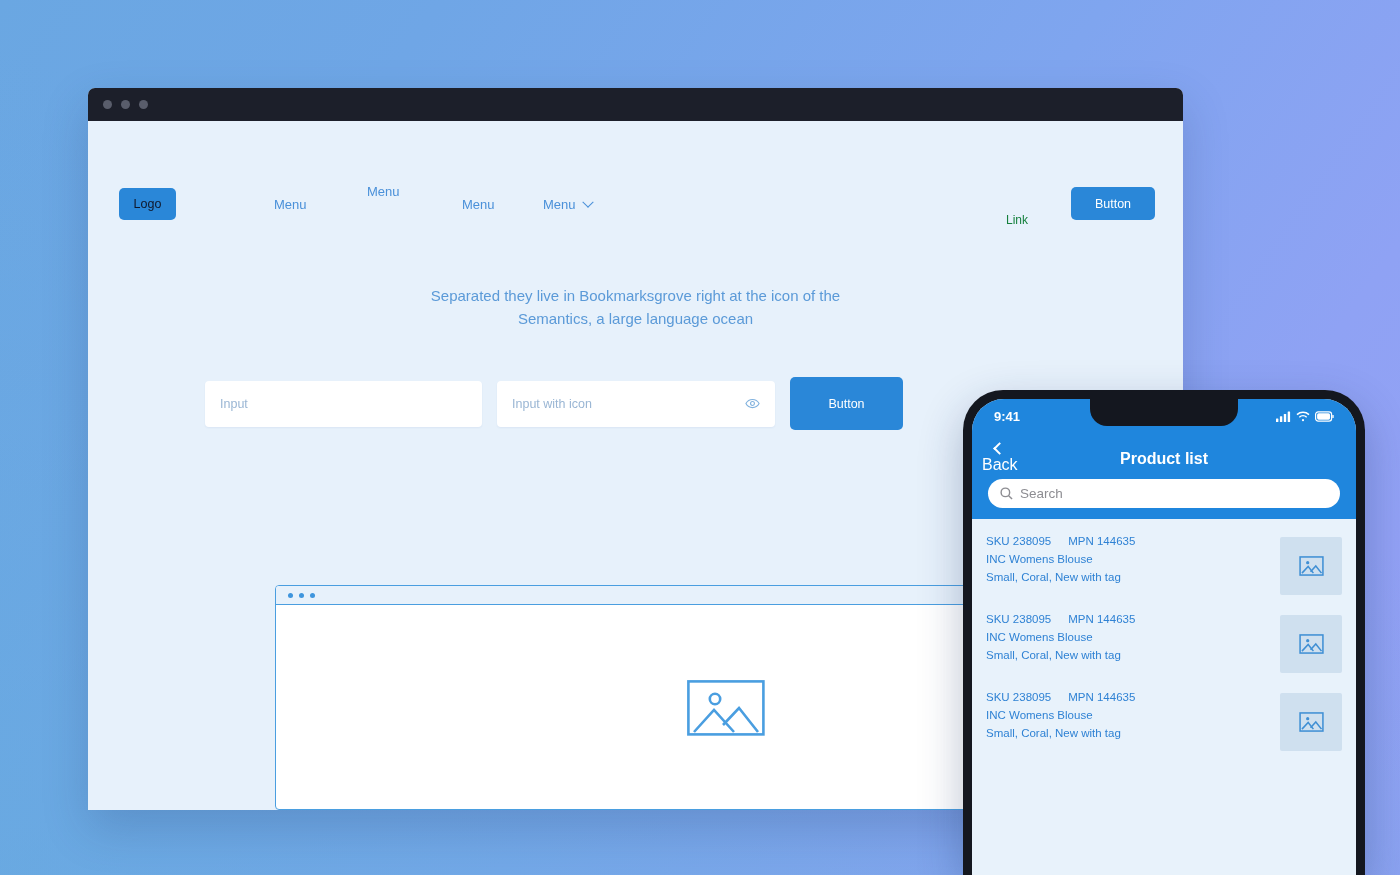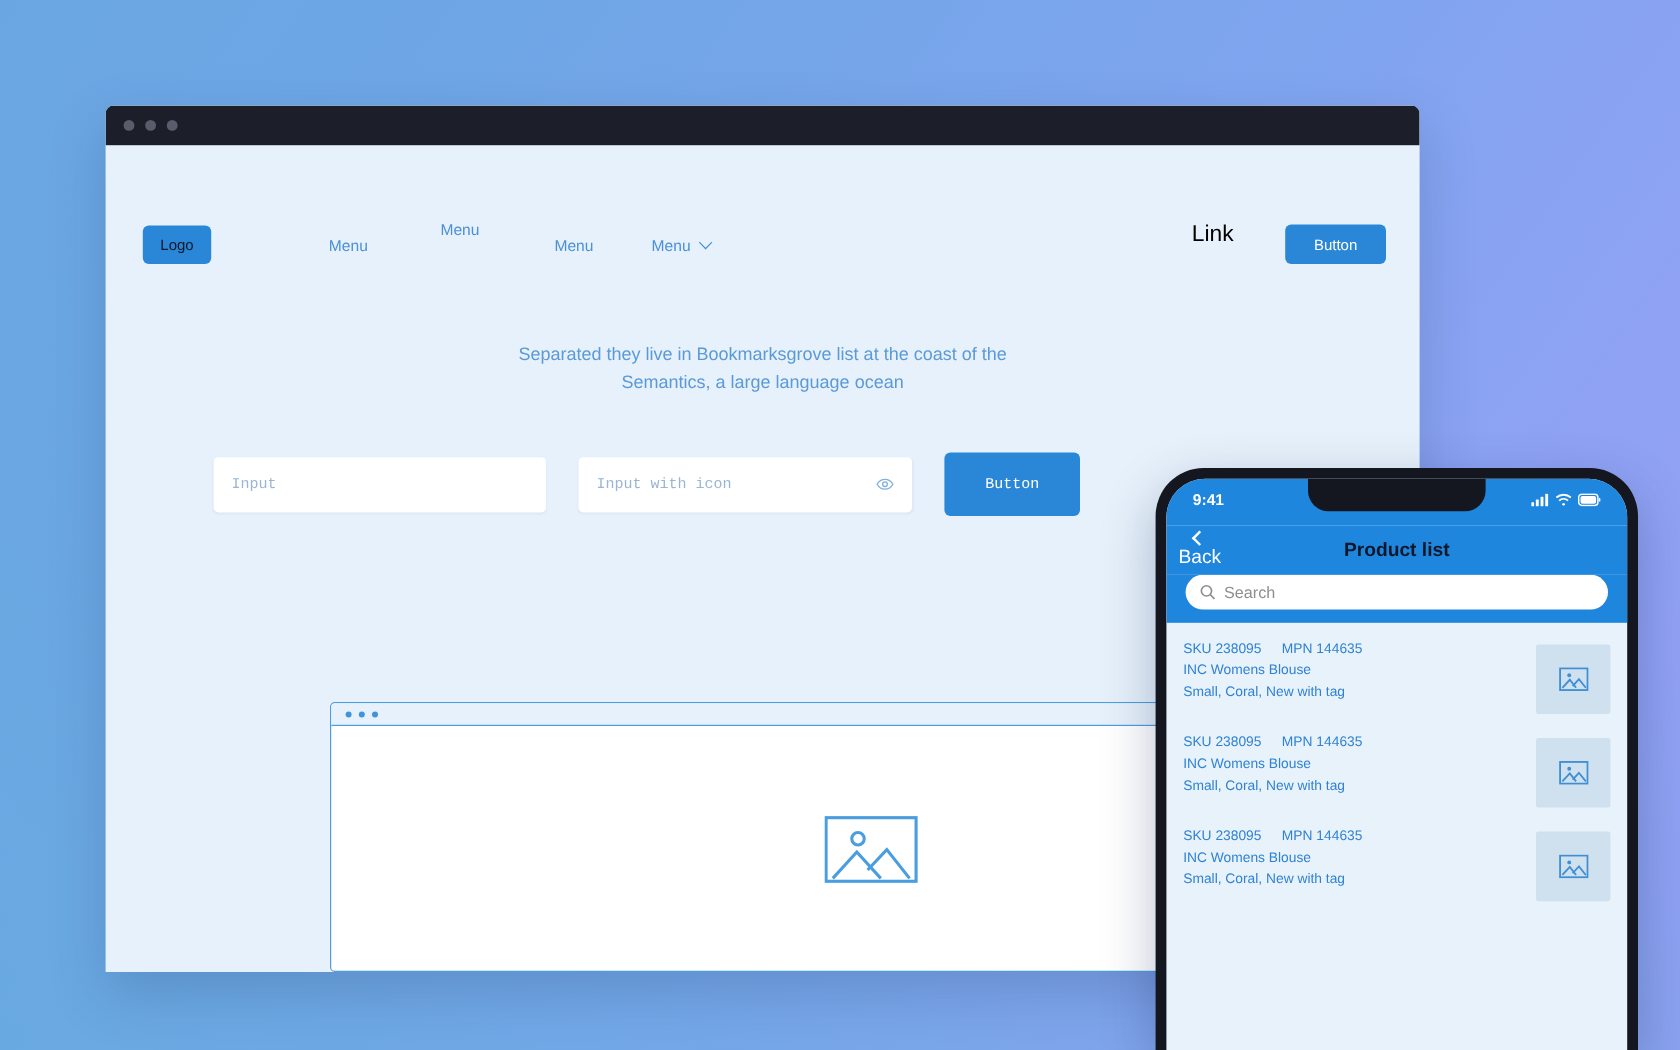--- a/index.html
+++ b/index.html
@@ -39,37 +39,37 @@
     position:absolute; color:#4a90d9; font-size:13px; white-space:nowrap;
   }
   .m1 { left:186px; top:76px; }
   .m2 { left:279px; top:63px; }
   .m3 { left:374px; top:76px; }
   .m4 { left:455px; top:76px; display:flex; align-items:center; gap:8px; }
   .chev-d {
     width:8px; height:8px; border-right:1.6px solid #4a90d9; border-bottom:1.6px solid #4a90d9;
     transform:rotate(45deg) translate(-2px,-2px);
   }
-  .nav-link { position:absolute; right:155px; top:64px; color:#000000; font-size:19px; }
+  .nav-link { position:absolute; right:155px; top:92px; color:#15803d; font-size:12px; }
   .nav-btn {
     position:absolute; right:28px; top:66px; width:84px; height:33px;
     background:#2a87d8; border-radius:5px; color:#fff; font-size:12.5px;
     display:flex; align-items:center; justify-content:center;
   }
 
   .hero { text-align:center; margin-top:64px; }
   .hero h1 {
     font-size:40px; line-height:1.13; color:#2f82d4; font-weight:700; letter-spacing:-0.3px;
   }
   .hero p {
     margin-top:19px; font-size:15px; line-height:1.5; color:#5b9ad8;
   }
 
   .input-row {
-    display:flex; align-items:center; gap:27px; margin-top:47px; padding-left:90px;font-family:Liberation Mono, monospace;
+    display:flex; align-items:center; gap:15px; margin-top:47px; padding-left:117px;
   }
   .inp {
     height:46px; background:#fff; border-radius:4px; display:flex; align-items:center;
     padding:0 15px; color:#9ab6d4; font-size:12.5px; box-shadow:0 1px 2px rgba(40,90,150,.07);
     position:relative;
   }
   .inp.a { width:277px; }
   .inp.b { width:278px; justify-content:space-between; }
   .eye { width:15px; height:15px; opacity:.85; }
   .row-btn {
@@ -114,21 +114,21 @@
     background:#1f86dd; height:41px; display:flex; align-items:center; position:relative;
   }
   .back {
     position:absolute; left:10px; display:flex; align-items:center; gap:3px;
     color:#fff; font-size:16px;flex-direction:column;
   }
   .chev-l {
     width:9px; height:9px; border-left:2.2px solid #fff; border-bottom:2.2px solid #fff;
     transform:rotate(45deg); margin-right:1px;
   }
-  .ptitle { width:100%; text-align:center; color:#0f172a; font-size:16px; font-weight:700; }
+  .ptitle { width:100%; text-align:center; color:#ffffff; font-size:16px; font-weight:700; }
   .searchwrap { background:#1f86dd; padding:0 16px 11px 16px; }
   .searchbox {
     height:29px; background:#fff; border-radius:15px; display:flex; align-items:center;
     gap:7px; padding:0 12px; color:#8d8d92; font-size:13.5px;
   }
   .plist { padding:8px 0 0 0; }
   .prow {
     display:flex; align-items:flex-start; justify-content:space-between;
     padding:8px 14px 10px 14px;
   }
@@ -164,21 +164,21 @@
       <span>Menu</span>
       <span class="chev-d"></span>
     </div>
 
     <div class="nav-link">Link</div>
     <div class="nav-btn">Button</div>
   </div>
 
   <div class="hero">
     <p>
-      <span>Separated they live in Bookmarksgrove list at the coast of the</span><br>
+      <span>Separated they live in Bookmarksgrove right at the icon of the</span><br>
       <span>Semantics, a large language ocean</span>
     </p>
   </div>
 
   <div class="input-row">
     <div class="inp a">
       <span>Input</span>
     </div>
     <div class="inp b">
       <span>Input with icon</span>

